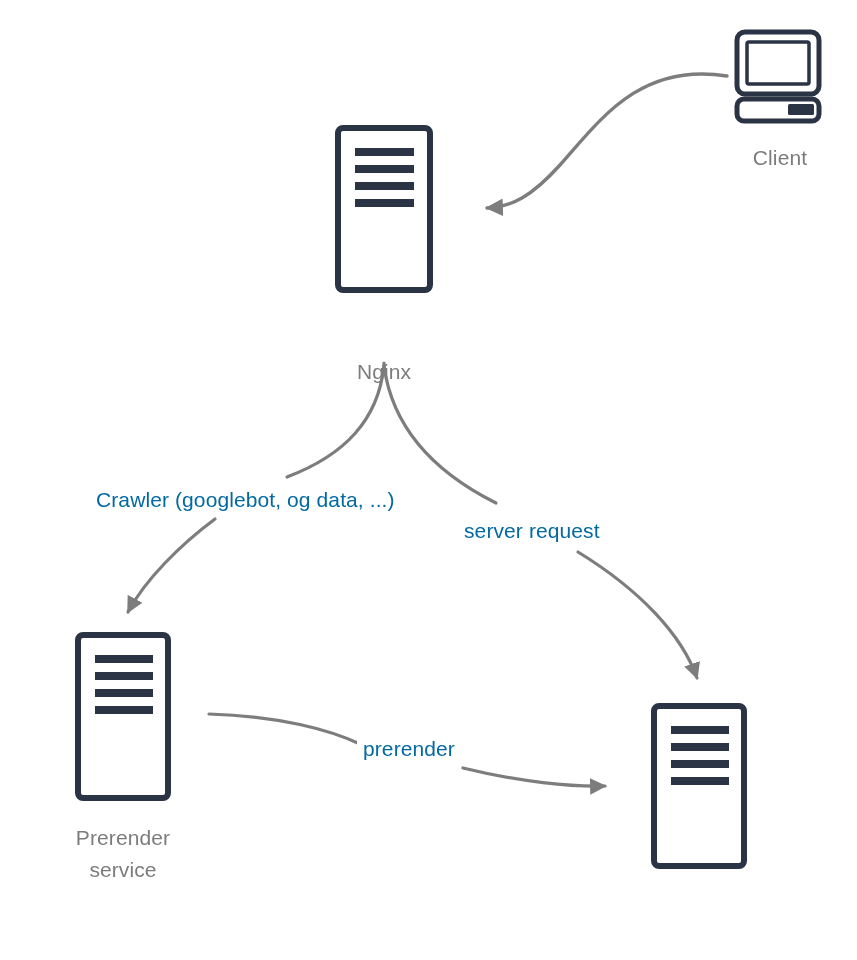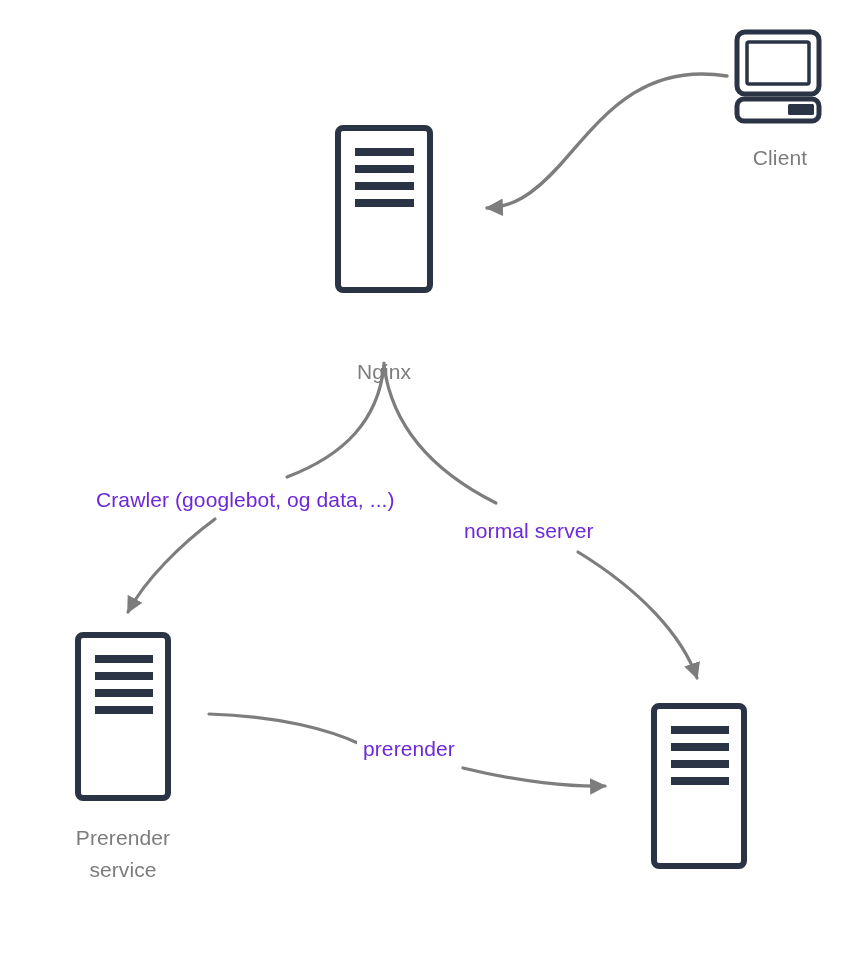--- a/index.html
+++ b/index.html
@@ -28,21 +28,21 @@
     position: absolute;
     color: #7c7c7c;
     font-size: 21px;
     line-height: 32px;
     text-align: center;
     white-space: pre;
     letter-spacing: 0.1px;
   }
   .edge-label {
     position: absolute;
-    color: #6d28d9;
+    color: #0369a1;
     font-size: 21px;
     line-height: 26px;
     text-align: center;
     white-space: nowrap;
     letter-spacing: 0.1px;
     background: #ffffff;
     padding: 0 6px;
   }
   .label-client   { left: 700px; top: 142px; width: 160px; }
   .label-nginx    { left: 304px; top: 316px; width: 160px; margin-top: 40px; }
@@ -123,17 +123,17 @@
   <div class="node-label label-client">Client</div>
 
   <div class="node-label label-nginx">Nginx</div>
 
   <div class="node-label label-prerender">Prerender
 service</div>
 
 
   <div class="edge-label elabel-crawler">Crawler (googlebot, og data, ...)</div>
 
-  <div class="edge-label elabel-normal">normal server</div>
+  <div class="edge-label elabel-normal">server request</div>
 
   <div class="edge-label elabel-prerender">prerender</div>
 
 </div>
 
 </body></html>

